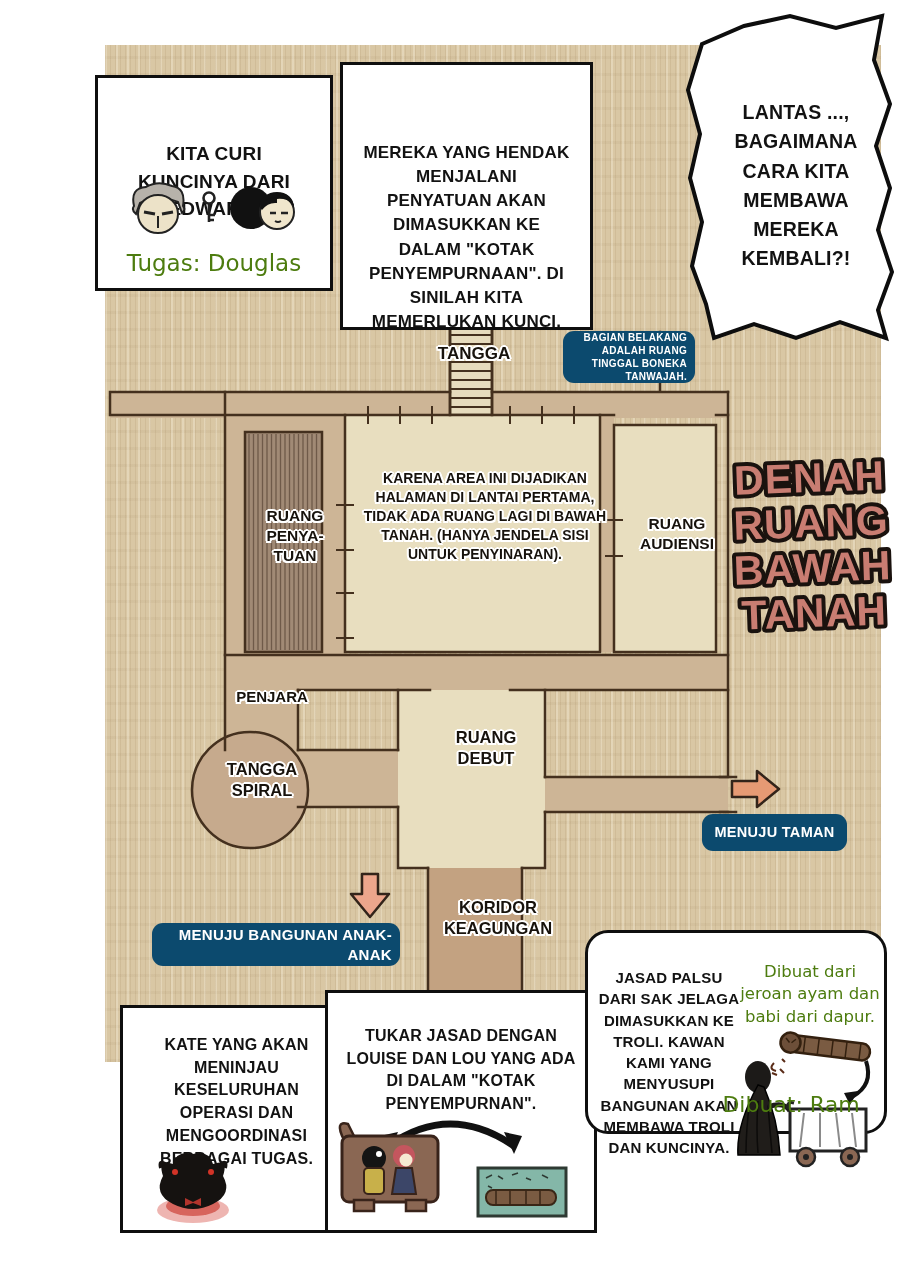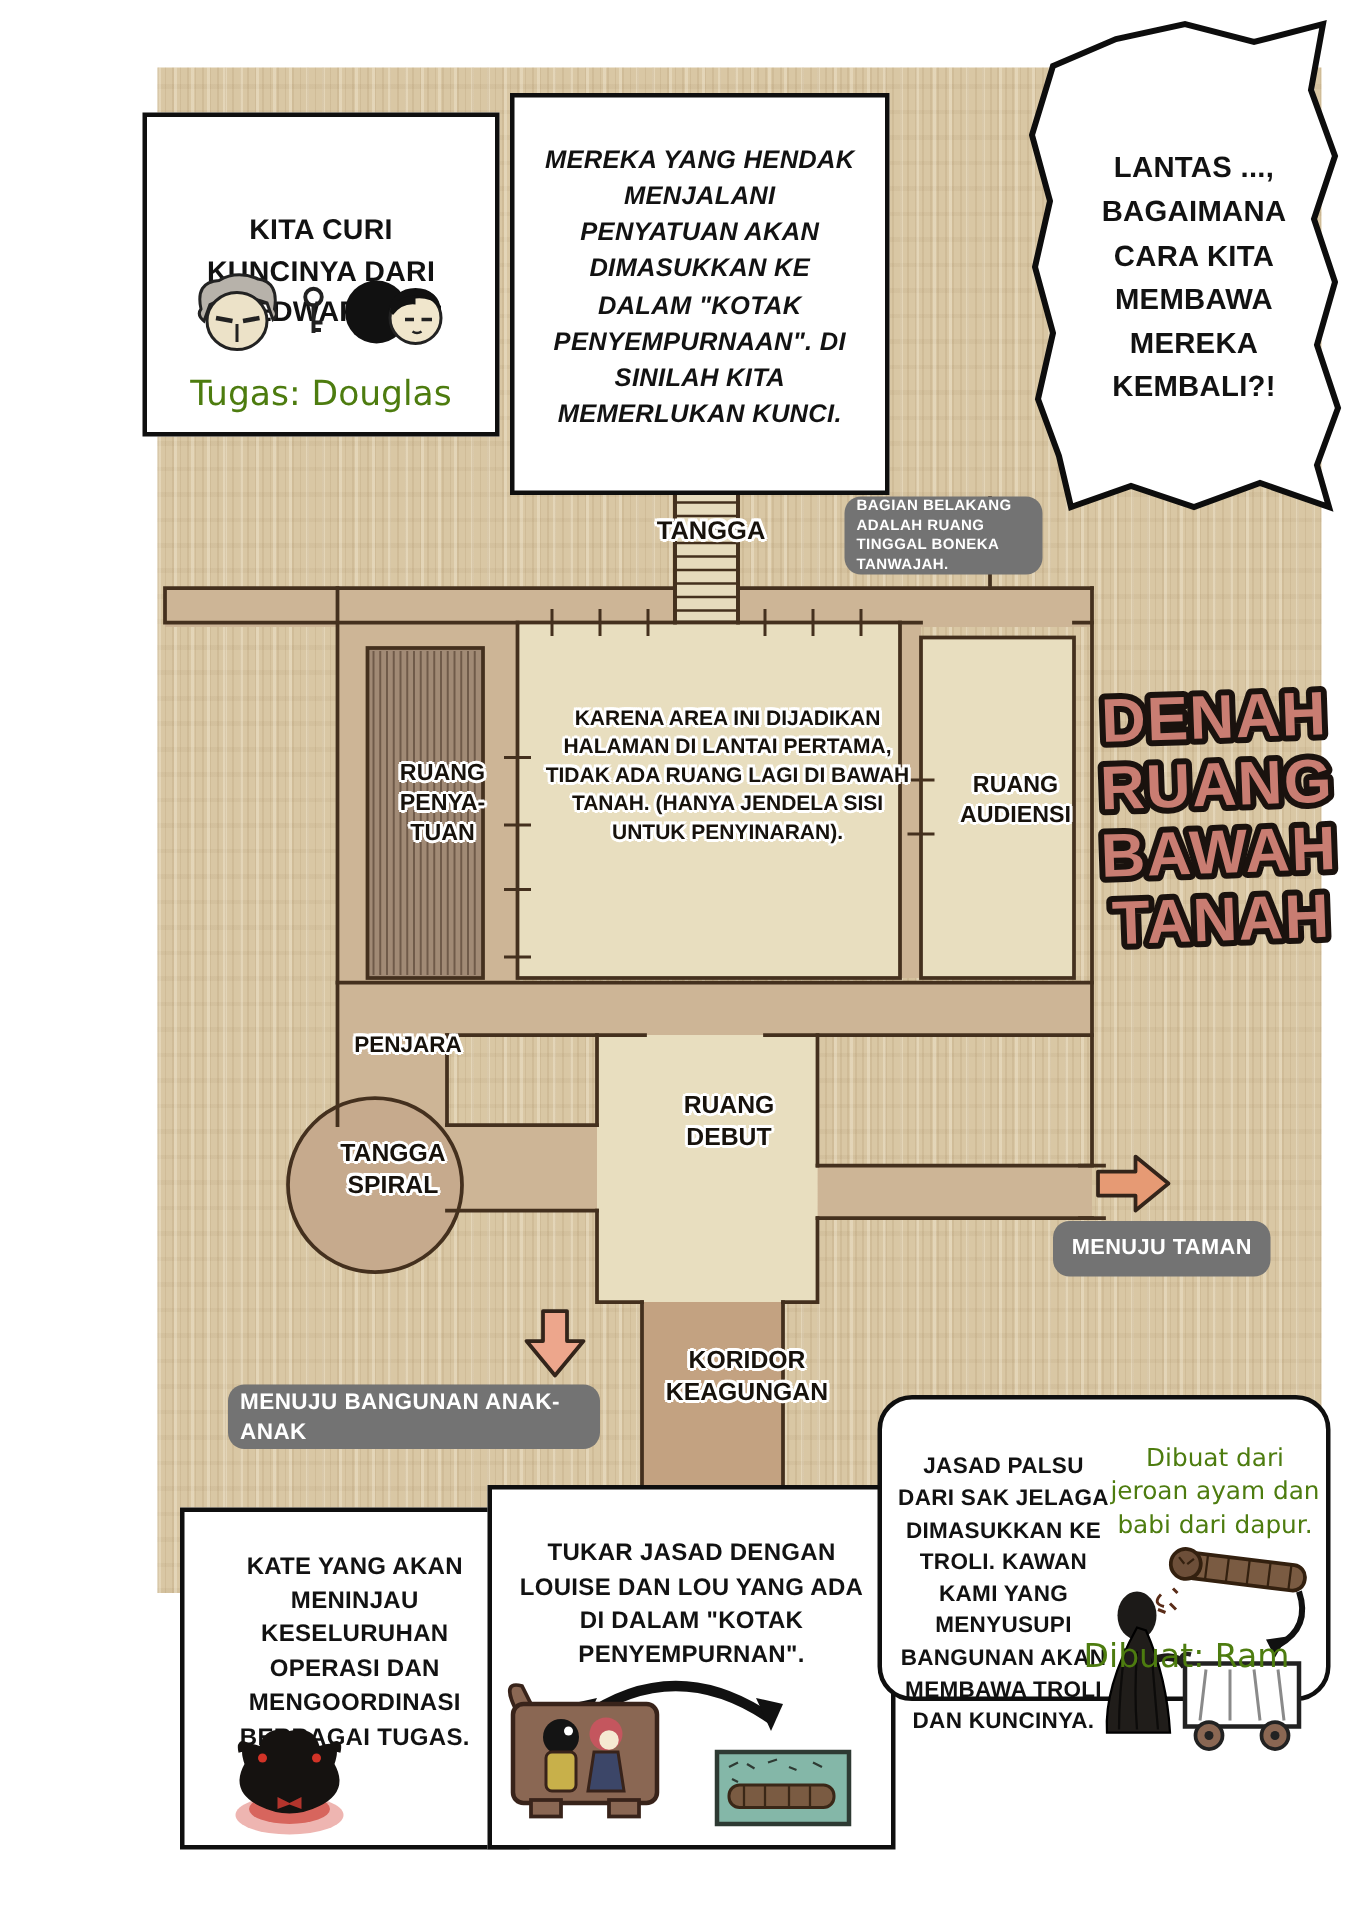--- a/index.html
+++ b/index.html
@@ -24,22 +24,22 @@
          text-align:center;letter-spacing:0.2px;}
   .hand{font-family:"DejaVu Sans",sans-serif;font-weight:normal;color:#4d7c0f;text-align:center;}
 
   
   .maplabel{position:absolute;z-index:2;font-family:"Liberation Sans",sans-serif;font-weight:bold;
     color:#17120c;text-align:center;white-space:pre-line;line-height:1.28;
     text-shadow:2px 0 #fff,-2px 0 #fff,0 2px #fff,0 -2px #fff,
                 1.5px 1.5px #fff,-1.5px 1.5px #fff,1.5px -1.5px #fff,-1.5px -1.5px #fff;padding-left:12px;}
 
   
-  .sign{position:absolute;z-index:2;background:#737373;color:#ffffff;border-radius:11px;
-    display:flex;align-items:center;justify-content:center;text-align:left;
+  .sign{position:absolute;z-index:2;background:#0c4a6e;color:#ffffff;border-radius:11px;
+    display:flex;align-items:center;justify-content:center;text-align:right;
     font-family:"Liberation Sans",sans-serif;font-weight:bold;letter-spacing:0.3px;line-height:1.3;
     box-sizing:border-box;padding:4px 8px;}
 
   .bubble-text{position:absolute;z-index:4;}
 </style>
 </head>
 <body>
 
 <div id="page">
 
@@ -161,21 +161,21 @@
         <path d="M32,28 Q34,12 49,12 Q64,12 66,28 L66,24 Q58,18 49,19 Q38,20 32,28 Z M32,28 Q40,18 49,19 L49,23 Q40,22 34,30 Z" fill="#111"></path>
         <path d="M31,27 Q33,13 49,13 Q65,13 66,27 Q58,16 49,17 Q38,17 31,27 Z" fill="#111"></path>
         <path d="M42,33 H48 M53,33 H60" stroke="#222" stroke-width="2.4"></path>
         <path d="M47,41 Q50,43 53,41" stroke="#222" stroke-width="1.8" fill="none"></path>
       </svg>
     </div>
     <div class="hand" style="position:absolute;left:0;bottom:12px;width:100%;font-size:23px;">Tugas: Douglas</div>
   </div>
 
   <div class="panel" style="left:340px;top:62px;width:253px;height:268px;">
-    <div class="comic" style="margin:30px 20px 0;font-size:17px;line-height:1.42;font-style:italic;">MEREKA YANG HENDAK MENJALANI PENYATUAN AKAN DIMASUKKAN KE DALAM "KOTAK PENYEMPURNAAN". DI SINILAH KITA MEMERLUKAN KUNCI.</div>
+    <div class="comic" style="margin:76px 20px 0;font-size:17px;line-height:1.42;">MEREKA YANG HENDAK MENJALANI PENYATUAN AKAN DIMASUKKAN KE DALAM "KOTAK PENYEMPURNAAN". DI SINILAH KITA MEMERLUKAN KUNCI.</div>
   </div>
 
   <svg class="layer" style="left:684px;top:4px;z-index:3;" width="216" height="344" viewBox="0 0 216 344">
     <polygon points="18,40 60,22 106,12 152,24 198,12 190,56 206,100 192,142 206,184 194,226 208,268 194,306 202,334 156,318 112,334 70,320 30,334 22,300 8,262 18,218 6,174 16,130 4,86" fill="#ffffff" stroke="#0d0d0d" stroke-width="4" stroke-linejoin="miter"></polygon>
   </svg>
   <div class="bubble-text comic" style="left:712px;top:98px;width:168px;font-size:19.5px;line-height:1.5;">LANTAS ..., BAGAIMANA CARA KITA MEMBAWA MEREKA KEMBALI?!</div>
 
   <div class="panel" style="left:120px;top:1005px;width:233px;height:228px;">
     <div class="comic" style="margin:26px 16px 0;font-size:16px;line-height:1.42;">KATE YANG AKAN MENINJAU KESELURUHAN OPERASI DAN MENGOORDINASI BERBAGAI TUGAS.</div>
     <svg style="position:absolute;left:18px;bottom:6px;" width="104" height="82" viewBox="0 0 104 82">

